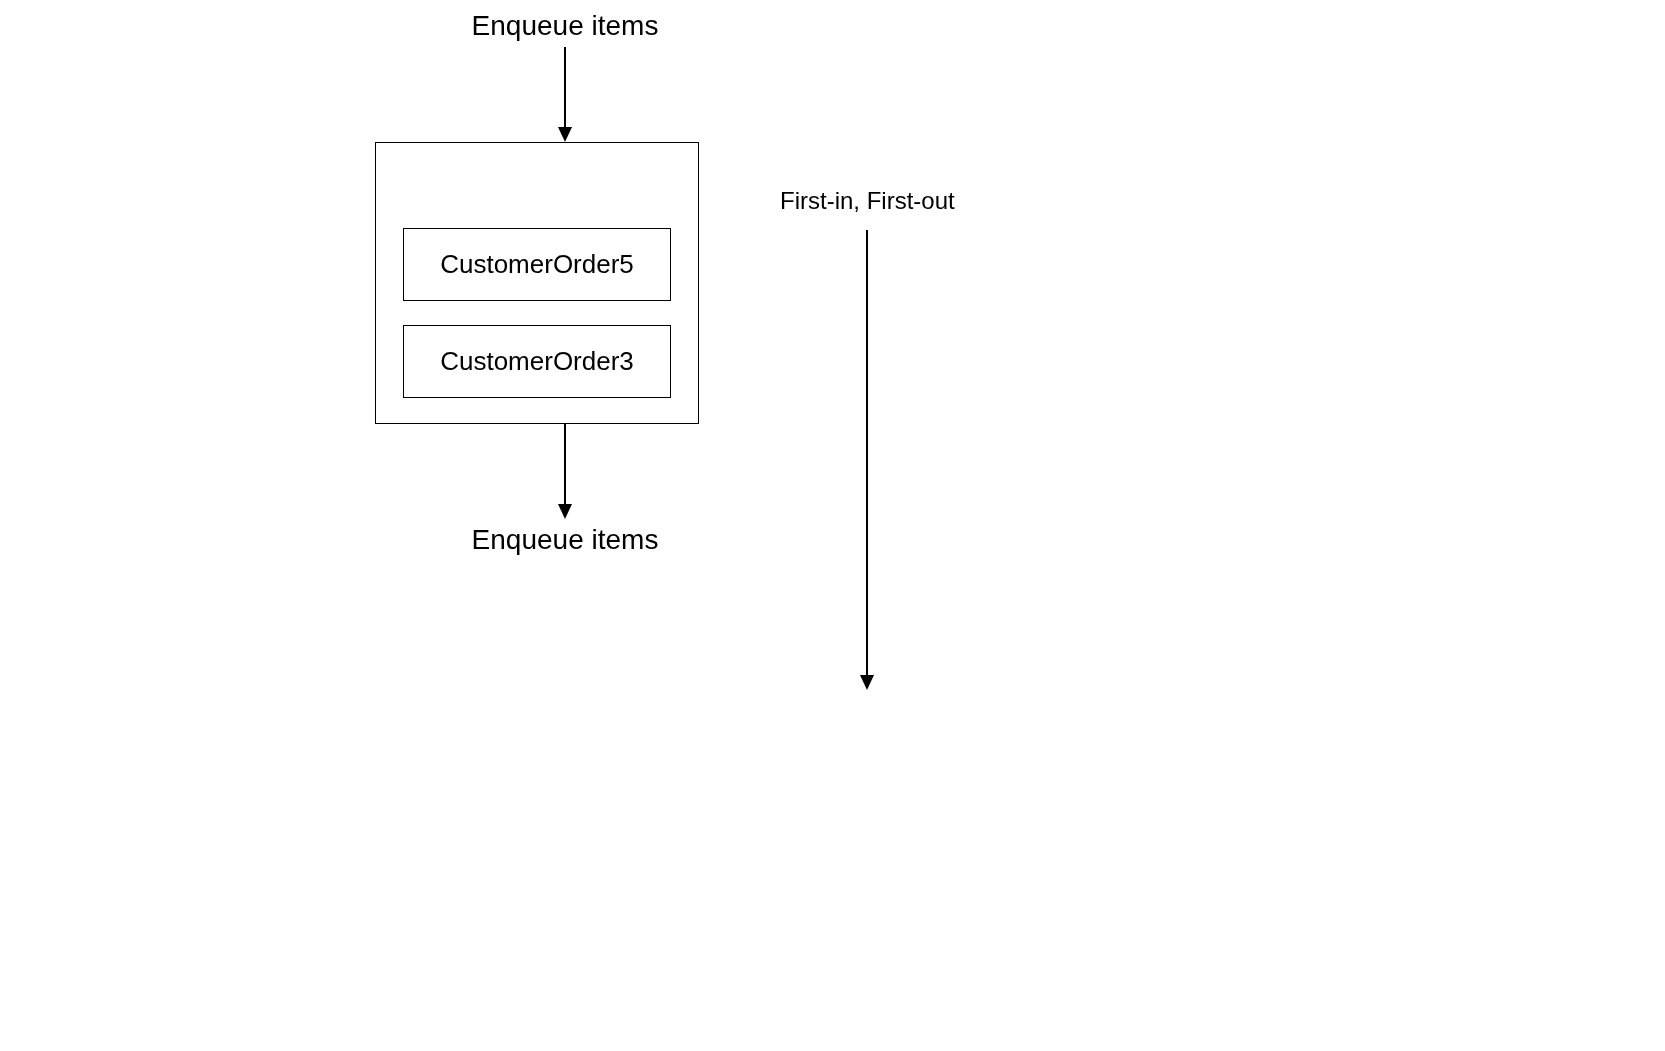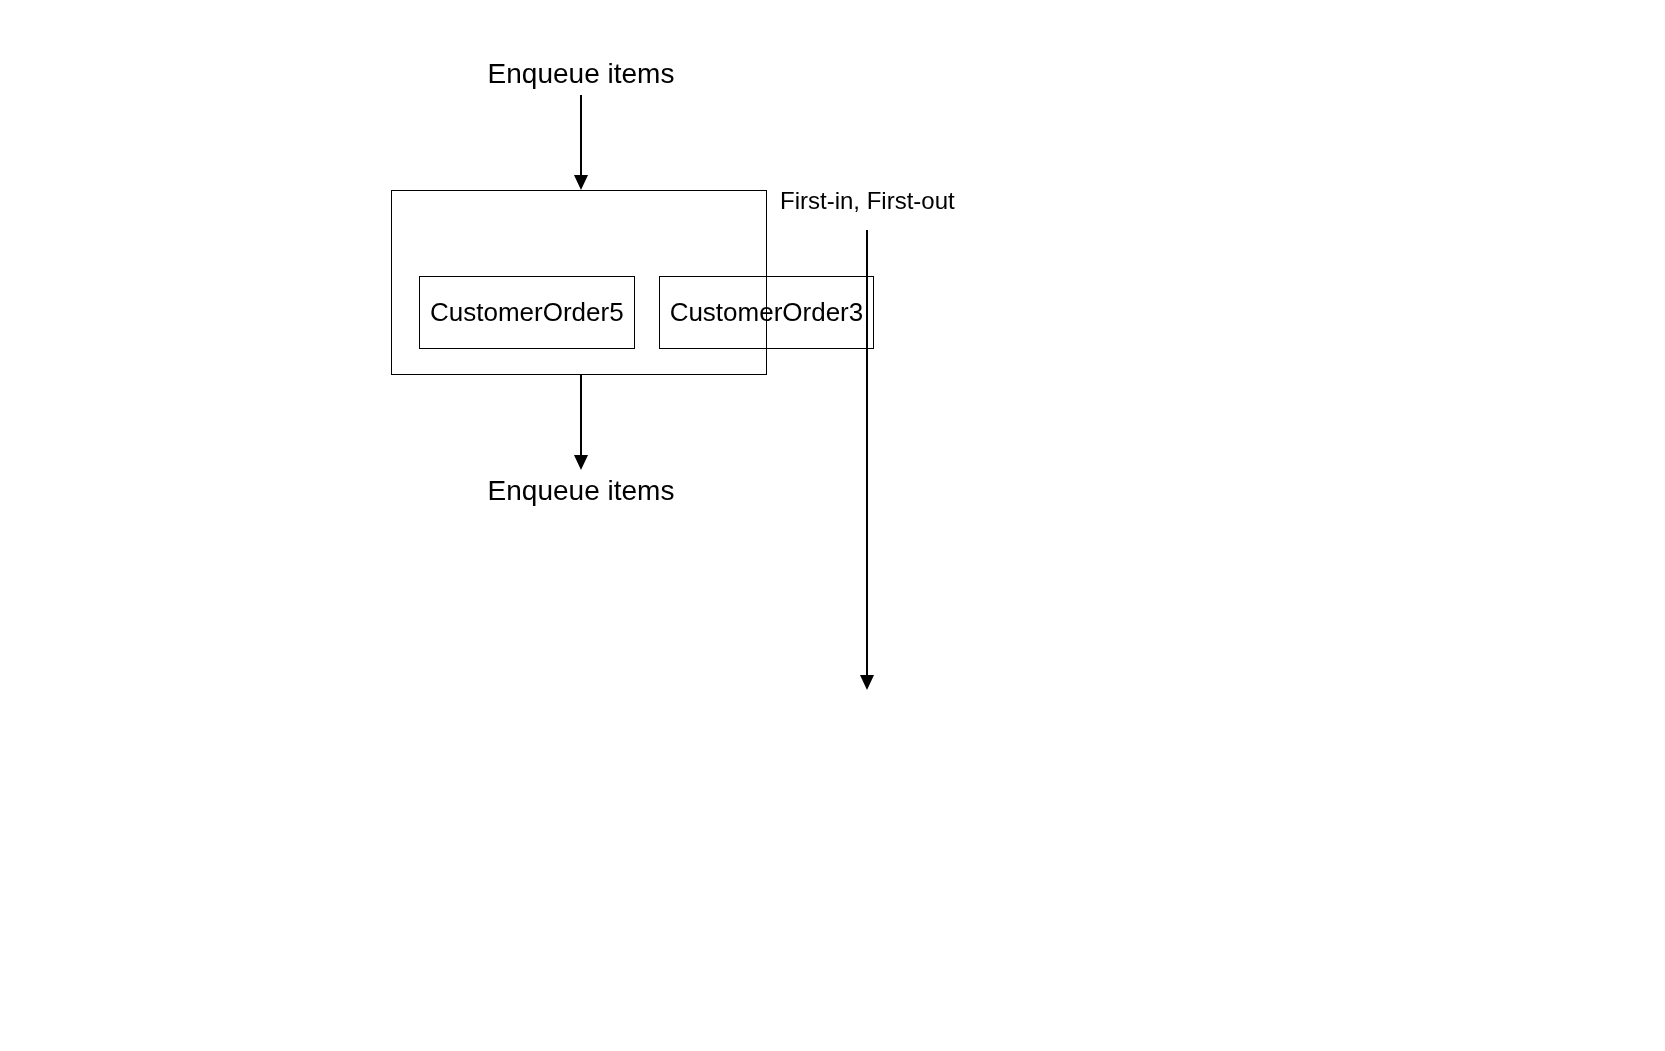--- a/index.html
+++ b/index.html
@@ -9,45 +9,44 @@
     }
     body {
       font-family: Arial, Helvetica, sans-serif;
       background: #ffffff;
       width: 1665px;
       height: 1051px;
       position: relative;
     }
     .diagram-container {
       position: absolute;
-      left: 391px;
+      left: 375px;
       top: 10px;
       width: 700px;
-      margin-top: 48px;
     }
     .enqueue-label {
       font-size: 28px;
       color: #000;
       text-align: center;
       width: 380px;
       margin-left: 0;
       margin-bottom: 5px;
     }
     .arrow-down-top {
       width: 380px;
       display: flex;
       justify-content: center;
       margin-bottom: 0;
     }
     .queue-box {
-      width: 376px;
+      width: 324px;
       border: 1.5px solid #000;
       padding: 85px 27px 25px 27px;
       display: flex;
-      flex-direction: row;
+      flex-direction: column;
       gap: 24px;
     }
     .queue-item {
       border: 1px solid #000;
       padding: 20px 10px;
       text-align: center;
       font-size: 26px;
       color: #000;
     }
     .arrow-down-bottom {

